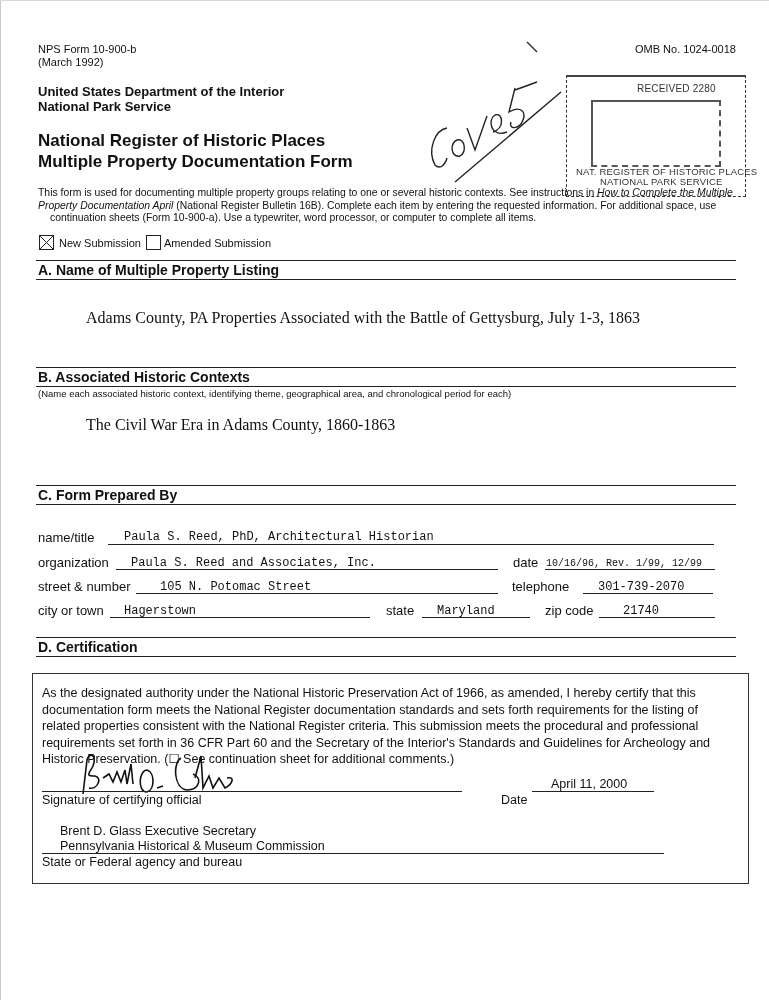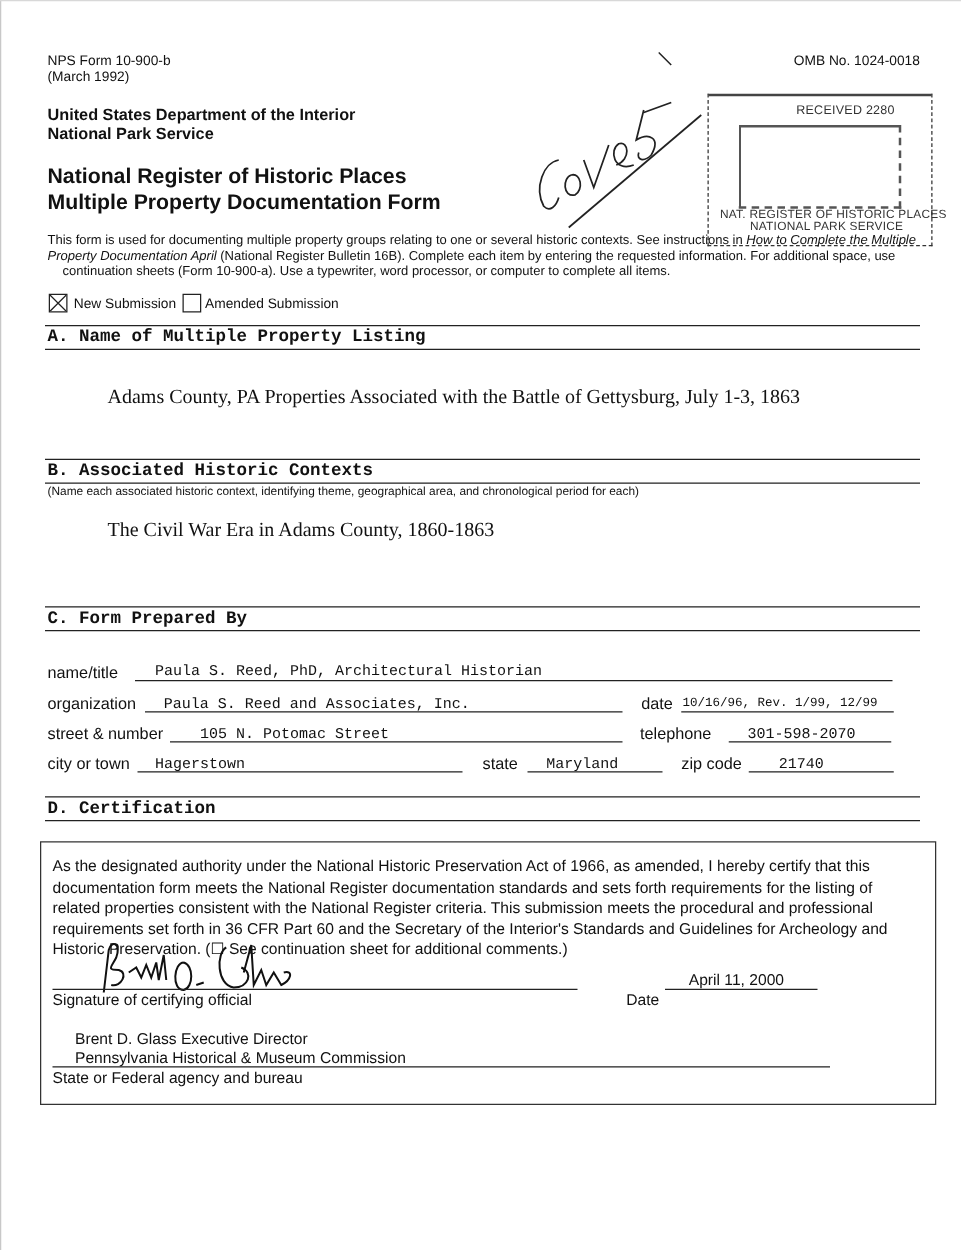--- a/index.html
+++ b/index.html
@@ -8,21 +8,21 @@
     font-family: "Liberation Sans", sans-serif; color: #111;
   }
   .page-edge { position: absolute; left: 0; top: 0; width: 1px; height: 1000px; background: #c8c8c8; }
   .page-top { position: absolute; left: 0; top: 0; width: 769px; height: 1px; background: #d8d8d8; }
   .abs { position: absolute; white-space: nowrap; }
   .small { font-size: 11px; line-height: 13px; }
   .agency { font-size: 13px; font-weight: bold; line-height: 16px; }
   .title { font-size: 17px; font-weight: bold; line-height: 20px; }
   .instr { font-size: 10.4px; line-height: 12.5px; }
   .rule { position: absolute; left: 36px; width: 700px; height: 1px; background: #222; }
-  .sec-head { font-family: Liberation Mono, monospace; font-weight: bold; font-size: 14px; }
+  .sec-head { font-family: Liberation Sans, sans-serif; font-weight: bold; font-size: 14px; }
   .serif-val { font-family: "Liberation Serif", serif; font-size: 16px; }
   .lbl { font-size: 13px; }
   .mono { font-family: "Liberation Mono", monospace; font-size: 12px; }
   .uline { position: absolute; height: 1px; background: #222; }
   .chk { position: absolute; width: 15px; height: 15px; border: 1px solid #222; box-sizing: border-box; }
   .cert-box { position: absolute; left: 32px; top: 673px; width: 717px; height: 211px; border: 1px solid #333; box-sizing: border-box; }
   .cert-text { font-size: 12.5px; line-height: 16.5px; white-space: normal; width: 690px; }
   .stamp { position: absolute; left: 566px; top: 75px; width: 180px; height: 122px; border: 1px dashed #333; border-top: 2px solid #444; box-sizing: border-box; }
   .stamp-inner { position: absolute; left: 591px; top: 100px; width: 130px; height: 67px; border: 2px solid #555; border-style: solid dashed dashed solid; box-sizing: border-box; }
   .stamp-txt { font-size: 9.5px; font-family: "Liberation Sans Narrow", "Liberation Sans", sans-serif; color: #333; letter-spacing: 0.2px; }
@@ -100,21 +100,21 @@
 <div class="abs mono" style="left:131px; top:556px;">Paula S. Reed and Associates, Inc.</div>
 <div class="uline" style="left:116px; top:569px; width:382px;"></div>
 <div class="abs lbl" style="left:513px; top:555px;">date</div>
 <div class="abs mono" style="left:546px; top:558px; font-size:10px;">10/16/96, Rev. 1/99, 12/99</div>
 <div class="uline" style="left:545px; top:569px; width:170px;"></div>
 
 <div class="abs lbl" style="left:38px; top:579px;">street &amp; number</div>
 <div class="abs mono" style="left:160px; top:580px;">105 N. Potomac Street</div>
 <div class="uline" style="left:136px; top:593px; width:362px;"></div>
 <div class="abs lbl" style="left:512px; top:579px;">telephone</div>
-<div class="abs mono" style="left:598px; top:580px;">301-598-2070</div>
+<div class="abs mono" style="left:598px; top:580px;">301-739-2070</div>
 <div class="uline" style="left:583px; top:593px; width:130px;"></div>
 
 <div class="abs lbl" style="left:38px; top:603px;">city or town</div>
 <div class="abs mono" style="left:124px; top:604px;">Hagerstown</div>
 <div class="uline" style="left:110px; top:617px; width:260px;"></div>
 <div class="abs lbl" style="left:386px; top:603px;">state</div>
 <div class="abs mono" style="left:437px; top:604px;">Maryland</div>
 <div class="uline" style="left:422px; top:617px; width:108px;"></div>
 <div class="abs lbl" style="left:545px; top:603px;">zip code</div>
 <div class="abs mono" style="left:623px; top:604px;">21740</div>
@@ -135,16 +135,16 @@
   <path d="M106 10 C98 14 98 40 112 42 C124 42 128 30 118 26" fill="none" stroke="#111" stroke-width="1.6"></path>
   <path d="M120 30 L126 8 L128 40 L134 28 L138 40 L144 30 L150 40 C158 36 160 28 152 30" fill="none" stroke="#111" stroke-width="1.6"></path>
 </svg>
 <div class="uline" style="left:42px; top:791px; width:420px;"></div>
 <div class="abs" style="left:42px; top:793px; font-size:12.5px;">Signature of certifying official</div>
 
 <div class="abs" style="left:551px; top:777px; font-size:12.5px;">April 11, 2000</div>
 <div class="uline" style="left:532px; top:791px; width:122px;"></div>
 <div class="abs" style="left:501px; top:793px; font-size:12.5px;">Date</div>
 
-<div class="abs" style="left:60px; top:824px; font-size:12.5px;">Brent D. Glass Executive Director</div>
+<div class="abs" style="left:60px; top:824px; font-size:12.5px;">Brent D. Glass Executive Secretary</div>
 <div class="abs" style="left:60px; top:839px; font-size:12.5px;">Pennsylvania Historical &amp; Museum Commission</div>
 <div class="uline" style="left:42px; top:853px; width:622px;"></div>
 <div class="abs" style="left:42px; top:855px; font-size:12.5px;">State or Federal agency and bureau</div>
 
 </body></html>

